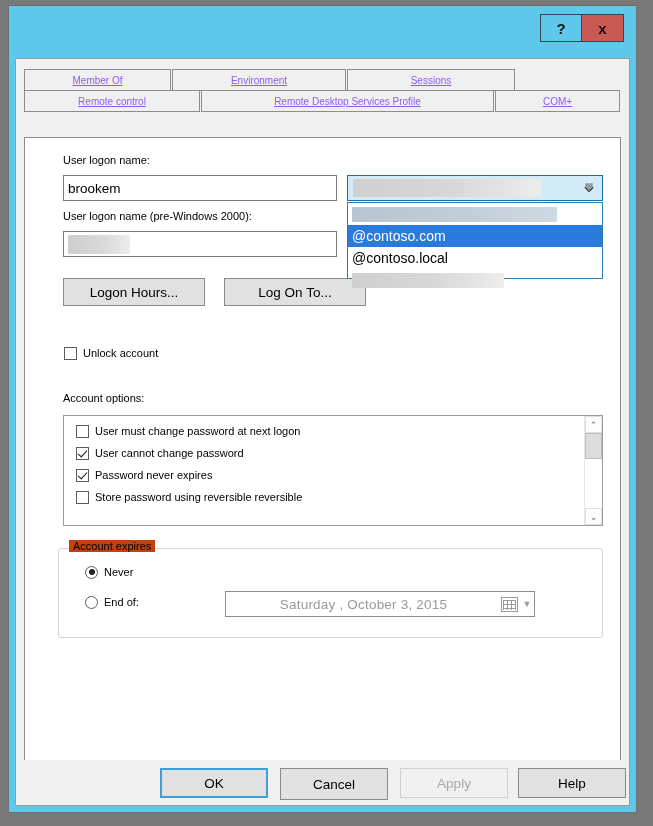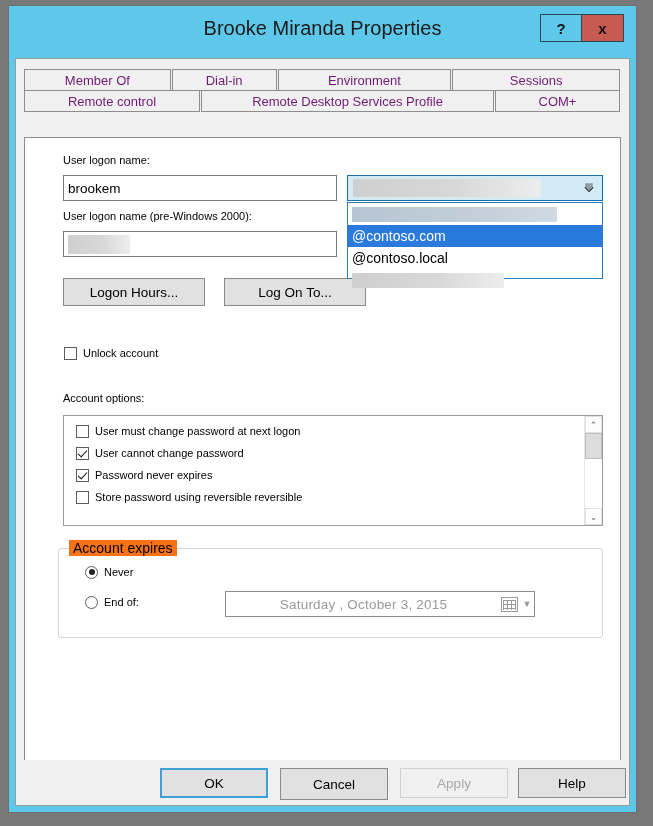--- a/index.html
+++ b/index.html
@@ -88,26 +88,27 @@
     height: 22px;
     margin-bottom: -1px;
   }
   .tab {
     background: #f0f0f0;
     border: 1px solid #8d8d8d;
     box-sizing: border-box;
     display: flex;
     align-items: center;
     justify-content: center;
-    font-size: 13px;
+    font-size: 10px;
     margin-right: 1px;
     cursor: pointer;
-    color: #701a75;
+    color: #8b5cf6;
     white-space: nowrap;
     overflow: hidden;
+    text-decoration: underline;
   }
   .tab.active {
     background: #ffffff;
     border-bottom-color: #ffffff;
     position: relative;
     z-index: 3;
     height: 24px;
     margin-top: -2px;
   }
 
@@ -312,23 +313,23 @@
   .groupbox {
     position: absolute;
     border: 1px solid #d6d6d6;
     border-radius: 3px;
     box-sizing: border-box;
   }
   .group-legend {
     position: absolute;
     top: -9px;
     left: 10px;
-    background: #f97316;
+    background: #c2410c;
     padding: 0 4px;
-    font-size: 14px;
+    font-size: 11px;
     color: #000;
   }
 
   
   .datebox {
     position: absolute;
     border: 1px solid #8d8d8d;
     background: #ffffff;
     box-sizing: border-box;
     display: flex;
@@ -373,33 +374,31 @@
     height: 45px;
     background: #f0f0f0;
   }
 </style>
 </head>
 <body>
 
 <div class="window-outer">
 
   <div class="titlebar">
-    <div class="title-text">Brooke Miranda Properties</div>
     <div class="titlebar-buttons">
       <div class="tb-btn tb-help">?</div>
       <div class="tb-btn tb-close">x</div>
     </div>
   </div>
 
   <div class="dialog-body">
 
     <div class="tabs">
       <div class="tab-row">
         <div class="tab" style="width:147px">Member Of</div>
-        <div class="tab" style="width:105px">Dial-in</div>
         <div class="tab" style="width:174px">Environment</div>
         <div class="tab" style="width:168px">Sessions</div>
       </div>
       <div class="tab-row">
         <div class="tab" style="width:176px">Remote control</div>
         <div class="tab" style="width:293px">Remote Desktop Services Profile</div>
         <div class="tab" style="width:125px">COM+</div>
       </div>
     </div>
 

